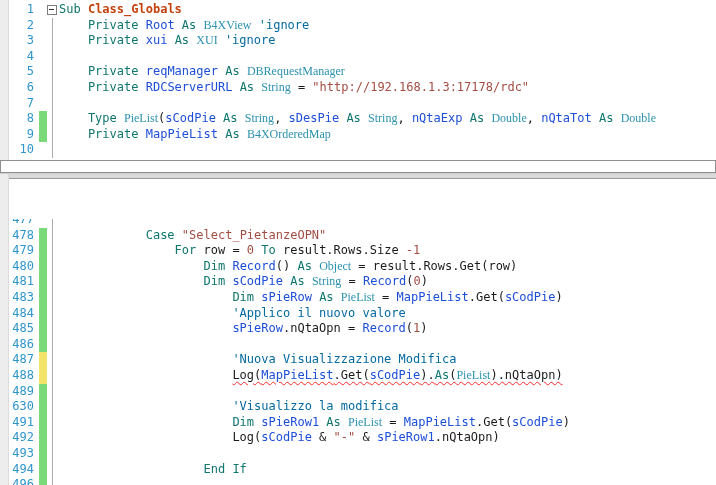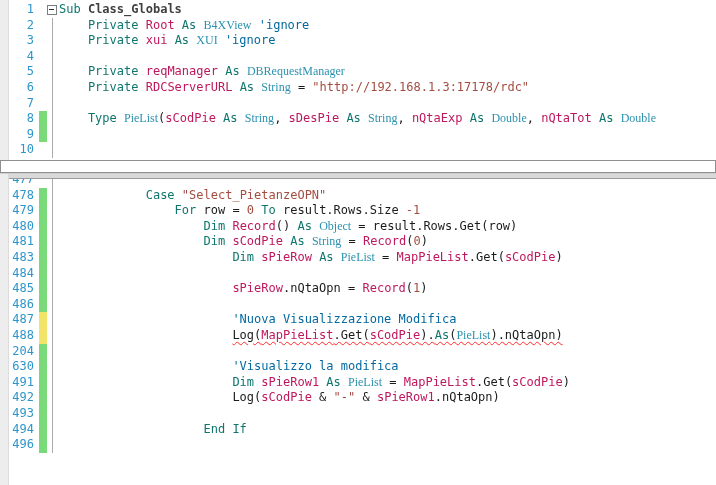--- a/index.html
+++ b/index.html
@@ -5,78 +5,78 @@
   html,body{margin:0;padding:0;}
   body{
     width:716px;height:485px;overflow:hidden;background:#ffffff;
     font-family:"DejaVu Sans Mono","Liberation Mono",monospace;
     font-size:12px;
   }
   .editor{position:relative;width:716px;height:485px;display:flex;flex-direction:column;background:#fff;}
   .bookmark-strip{position:absolute;left:0;top:0;bottom:0;width:8px;background:#ededed;border-right:1px solid #dcdcdc;}
   .pane{position:relative;padding-left:6px;}
   .pane-top{height:158px;overflow:hidden;padding-top:2px;}
-  .pane-bottom{flex:1;overflow:hidden;}
+  .pane-bottom{flex:1;overflow:hidden;margin-top:40px;}
   .pane-bottom .pane-scroll{margin-top:-7px;}
   .findbar{position:relative;height:11px;background:#ffffff;border:1px solid #8f8f8f;box-shadow:0 1px 0 #cfcfcf;margin:0;}
   .split{height:5px;background:#d9d9d9;border-bottom:1px solid #9a9a9a;}
   .row{display:flex;height:15.6px;line-height:15.6px;white-space:pre;}
   .ln{width:28px;padding-right:5px;flex:none;text-align:right;color:#2E95CC;}
   .marker{width:8px;flex:none;}
   .marker.green{background:#7ADA7A;}
   .marker.yellow{background:#F2E468;}
   .fold{width:12px;flex:none;position:relative;}
   .fold.line::before{content:'';position:absolute;left:5px;top:0;bottom:0;width:1px;background:#ababab;}
   .fold.box::before{content:'';position:absolute;left:0px;top:3px;width:8px;height:8px;border:1px solid #7d7d7d;background:#fff;}
   .fold.box::after{content:'';position:absolute;left:2px;top:7px;width:5px;height:1px;background:#333;}
   .code{white-space:pre;color:#1b1b1b;tab-size:4;}
   .tk-k{color:#0f766e;}
   .tk-t{color:#2B91AF;font-family:Liberation Serif, serif;}
-  .tk-v{color:#be185d;}
+  .tk-v{color:#1d4ed8;}
   .tk-s,.tk-n{color:#A34D42;}
   .tk-c{color:#0369a1;}
-  .tk-b{color:#404040;font-weight:bold;}
+  .tk-b{color:#c2410c;font-weight:bold;}
   .tk-p{color:#1b1b1b;}
   .squiggle{text-decoration:underline wavy #FF2A2A 1px;text-underline-offset:2px;}
 </style>
 </head>
 <body>
 
 <div class="editor">
   <div class="bookmark-strip"></div>
   <div class="pane pane-top">
     <div class="pane-scroll">
         <div class="row"><div class="ln">1</div><div class="marker"></div><div class="fold box"></div><div class="code" style="padding-left: 0ch;"><span class="tk-k">Sub</span><span class="tk-p"> </span><span class="tk-b">Class_Globals</span></div></div>
         <div class="row"><div class="ln">2</div><div class="marker"></div><div class="fold line"></div><div class="code" style="padding-left: 4ch;"><span class="tk-k">Private</span><span class="tk-p"> </span><span class="tk-v">Root</span><span class="tk-p"> </span><span class="tk-k">As</span><span class="tk-p"> </span><span class="tk-t">B4XView</span><span class="tk-p"> </span><span class="tk-c">'ignore</span></div></div>
         <div class="row"><div class="ln">3</div><div class="marker"></div><div class="fold line"></div><div class="code" style="padding-left: 4ch;"><span class="tk-k">Private</span><span class="tk-p"> </span><span class="tk-v">xui</span><span class="tk-p"> </span><span class="tk-k">As</span><span class="tk-p"> </span><span class="tk-t">XUI</span><span class="tk-p"> </span><span class="tk-c">'ignore</span></div></div>
         <div class="row"><div class="ln">4</div><div class="marker"></div><div class="fold line"></div><div class="code" style="padding-left: 0ch;"></div></div>
         <div class="row"><div class="ln">5</div><div class="marker"></div><div class="fold line"></div><div class="code" style="padding-left: 4ch;"><span class="tk-k">Private</span><span class="tk-p"> </span><span class="tk-v">reqManager</span><span class="tk-p"> </span><span class="tk-k">As</span><span class="tk-p"> </span><span class="tk-t">DBRequestManager</span></div></div>
         <div class="row"><div class="ln">6</div><div class="marker"></div><div class="fold line"></div><div class="code" style="padding-left: 4ch;"><span class="tk-k">Private</span><span class="tk-p"> </span><span class="tk-v">RDCServerURL</span><span class="tk-p"> </span><span class="tk-k">As</span><span class="tk-p"> </span><span class="tk-t">String</span><span class="tk-p"> = </span><span class="tk-s">"http://192.168.1.3:17178/rdc"</span></div></div>
         <div class="row"><div class="ln">7</div><div class="marker"></div><div class="fold line"></div><div class="code" style="padding-left: 0ch;"></div></div>
         <div class="row"><div class="ln">8</div><div class="marker green"></div><div class="fold line"></div><div class="code" style="padding-left: 4ch;"><span class="tk-k">Type</span><span class="tk-p"> </span><span class="tk-t">PieList</span><span class="tk-p">(</span><span class="tk-v">sCodPie</span><span class="tk-p"> </span><span class="tk-k">As</span><span class="tk-p"> </span><span class="tk-t">String</span><span class="tk-p">, </span><span class="tk-v">sDesPie</span><span class="tk-p"> </span><span class="tk-k">As</span><span class="tk-p"> </span><span class="tk-t">String</span><span class="tk-p">, </span><span class="tk-v">nQtaExp</span><span class="tk-p"> </span><span class="tk-k">As</span><span class="tk-p"> </span><span class="tk-t">Double</span><span class="tk-p">, </span><span class="tk-v">nQtaTot</span><span class="tk-p"> </span><span class="tk-k">As</span><span class="tk-p"> </span><span class="tk-t">Double</span></div></div>
-        <div class="row"><div class="ln">9</div><div class="marker green"></div><div class="fold line"></div></div>
+        <div class="row"><div class="ln">9</div><div class="marker green"></div><div class="fold line"></div><div class="code" style="padding-left: 4ch;"><span class="tk-k">Private</span><span class="tk-p"> </span><span class="tk-v">MapPieList</span><span class="tk-p"> </span><span class="tk-k">As</span><span class="tk-p"> </span><span class="tk-t">B4XOrderedMap</span></div></div>
         <div class="row"><div class="ln">10</div><div class="marker"></div><div class="fold line"></div><div class="code" style="padding-left: 0ch;"></div></div>
       </div>
   </div>
   <div class="findbar" title=""></div>
   <div class="split"></div>
   <div class="pane pane-bottom">
     <div class="pane-scroll">
         <div class="row"><div class="ln">477</div><div class="marker"></div><div class="fold line"></div><div class="code" style="padding-left: 0ch;"></div></div>
         <div class="row"><div class="ln">478</div><div class="marker green"></div><div class="fold line"></div><div class="code" style="padding-left: 12ch;"><span class="tk-k">Case</span><span class="tk-p"> </span><span class="tk-s">"Select_PietanzeOPN"</span></div></div>
         <div class="row"><div class="ln">479</div><div class="marker green"></div><div class="fold line"></div><div class="code" style="padding-left: 16ch;"><span class="tk-k">For</span><span class="tk-p"> row = </span><span class="tk-n">0</span><span class="tk-p"> </span><span class="tk-k">To</span><span class="tk-p"> result.Rows.Size </span><span class="tk-n">-1</span></div></div>
         <div class="row"><div class="ln">480</div><div class="marker green"></div><div class="fold line"></div><div class="code" style="padding-left: 20ch;"><span class="tk-k">Dim</span><span class="tk-p"> </span><span class="tk-v">Record</span><span class="tk-p">() </span><span class="tk-k">As</span><span class="tk-p"> </span><span class="tk-t">Object</span><span class="tk-p"> = result.Rows.Get(row)</span></div></div>
         <div class="row"><div class="ln">481</div><div class="marker green"></div><div class="fold line"></div><div class="code" style="padding-left: 20ch;"><span class="tk-k">Dim</span><span class="tk-p"> </span><span class="tk-v">sCodPie</span><span class="tk-p"> </span><span class="tk-k">As</span><span class="tk-p"> </span><span class="tk-t">String</span><span class="tk-p"> = </span><span class="tk-v">Record</span><span class="tk-p">(</span><span class="tk-n">0</span><span class="tk-p">)</span></div></div>
         <div class="row"><div class="ln">483</div><div class="marker green"></div><div class="fold line"></div><div class="code" style="padding-left: 24ch;"><span class="tk-k">Dim</span><span class="tk-p"> </span><span class="tk-v">sPieRow</span><span class="tk-p"> </span><span class="tk-k">As</span><span class="tk-p"> </span><span class="tk-t">PieList</span><span class="tk-p"> = </span><span class="tk-v">MapPieList</span><span class="tk-p">.Get(</span><span class="tk-v">sCodPie</span><span class="tk-p">)</span></div></div>
-        <div class="row"><div class="ln">484</div><div class="marker green"></div><div class="fold line"></div></div>
+        <div class="row"><div class="ln">484</div><div class="marker green"></div><div class="fold line"></div><div class="code" style="padding-left: 24ch;"><span class="tk-c">'Applico il nuovo valore</span></div></div>
         <div class="row"><div class="ln">485</div><div class="marker green"></div><div class="fold line"></div><div class="code" style="padding-left: 24ch;"><span class="tk-v">sPieRow</span><span class="tk-p">.nQtaOpn = </span><span class="tk-v">Record</span><span class="tk-p">(</span><span class="tk-n">1</span><span class="tk-p">)</span></div></div>
         <div class="row"><div class="ln">486</div><div class="marker green"></div><div class="fold line"></div><div class="code" style="padding-left: 0ch;"></div></div>
         <div class="row"><div class="ln">487</div><div class="marker yellow"></div><div class="fold line"></div><div class="code" style="padding-left: 24ch;"><span class="tk-c">'Nuova Visualizzazione Modifica</span></div></div>
         <div class="row"><div class="ln">488</div><div class="marker yellow"></div><div class="fold line"></div><div class="code" style="padding-left: 24ch;"><span class="squiggle"><span class="tk-p">Log(</span><span class="tk-v">MapPieList</span><span class="tk-p">.Get(</span><span class="tk-v">sCodPie</span><span class="tk-p">).</span><span class="tk-k">As</span><span class="tk-p">(</span><span class="tk-t">PieList</span><span class="tk-p">).nQtaOpn)</span></span></div></div>
-        <div class="row"><div class="ln">204</div><div class="marker green"></div><div class="fold line"></div><div class="code" style="padding-left: 0ch;"></div></div>
+        <div class="row"><div class="ln">489</div><div class="marker green"></div><div class="fold line"></div><div class="code" style="padding-left: 0ch;"></div></div>
         <div class="row"><div class="ln">630</div><div class="marker green"></div><div class="fold line"></div><div class="code" style="padding-left: 24ch;"><span class="tk-c">'Visualizzo la modifica</span></div></div>
         <div class="row"><div class="ln">491</div><div class="marker green"></div><div class="fold line"></div><div class="code" style="padding-left: 24ch;"><span class="tk-k">Dim</span><span class="tk-p"> </span><span class="tk-v">sPieRow1</span><span class="tk-p"> </span><span class="tk-k">As</span><span class="tk-p"> </span><span class="tk-t">PieList</span><span class="tk-p"> = </span><span class="tk-v">MapPieList</span><span class="tk-p">.Get(</span><span class="tk-v">sCodPie</span><span class="tk-p">)</span></div></div>
         <div class="row"><div class="ln">492</div><div class="marker green"></div><div class="fold line"></div><div class="code" style="padding-left: 24ch;"><span class="tk-p">Log(</span><span class="tk-v">sCodPie</span><span class="tk-p"> &amp; </span><span class="tk-s">"-"</span><span class="tk-p"> &amp; </span><span class="tk-v">sPieRow1</span><span class="tk-p">.nQtaOpn)</span></div></div>
         <div class="row"><div class="ln">493</div><div class="marker green"></div><div class="fold line"></div><div class="code" style="padding-left: 0ch;"></div></div>
         <div class="row"><div class="ln">494</div><div class="marker green"></div><div class="fold line"></div><div class="code" style="padding-left: 20ch; text-align: center;"><span class="tk-k">End If</span></div></div>
         <div class="row"><div class="ln">496</div><div class="marker green"></div><div class="fold line"></div><div class="code" style="padding-left: 0ch;"></div></div>
       </div>
   </div>
 </div>
 

